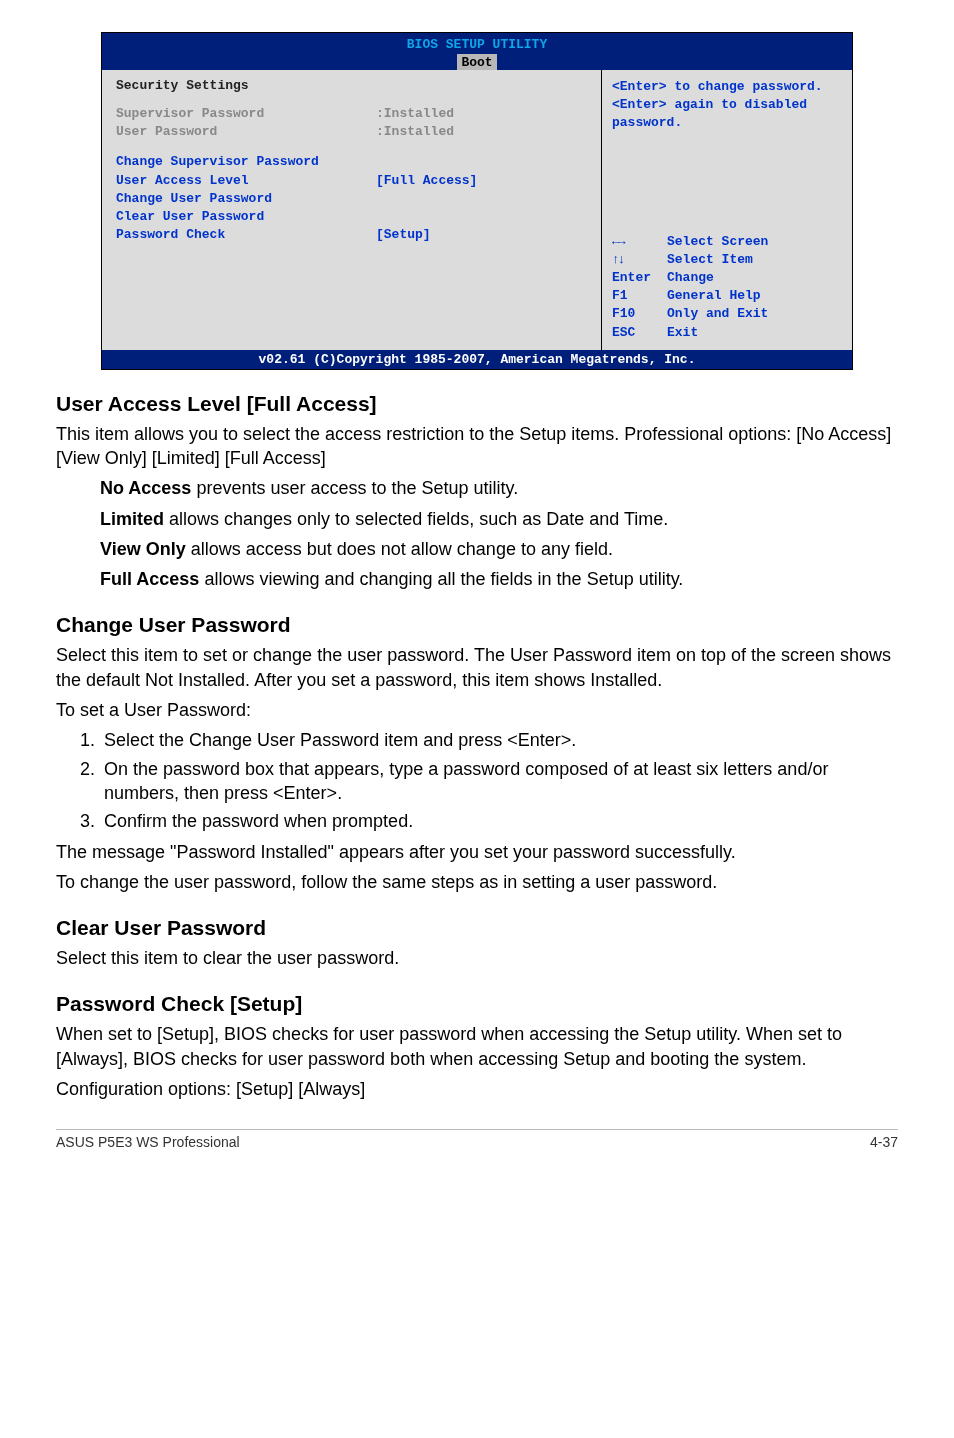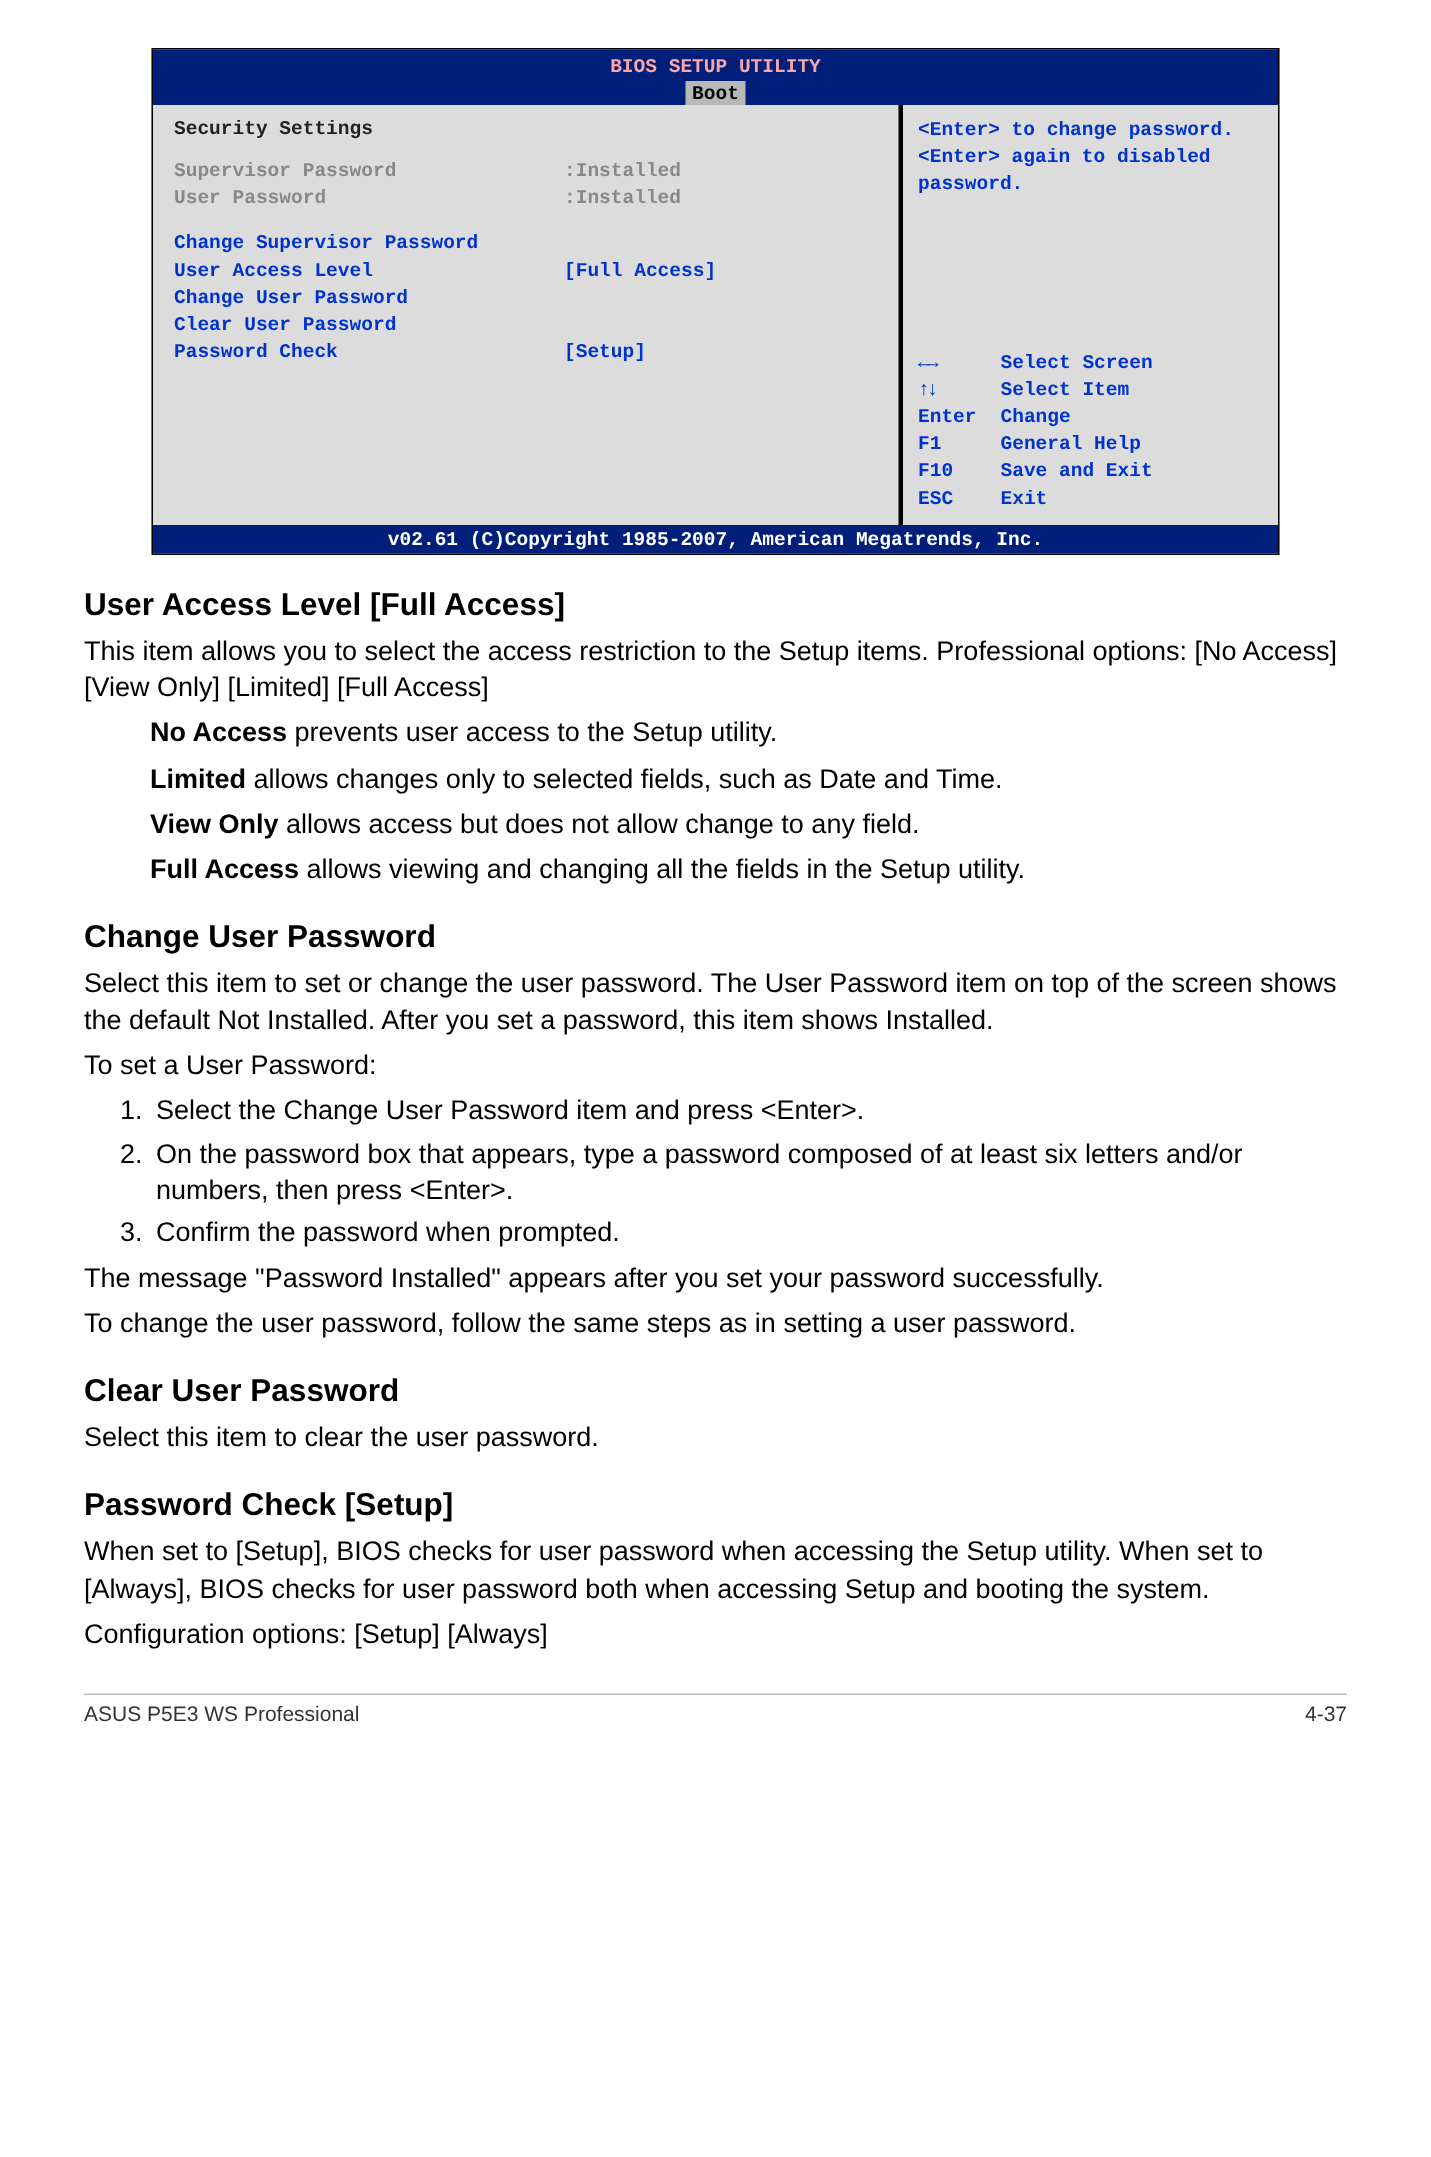--- a/index.html
+++ b/index.html
@@ -22,37 +22,37 @@
     font-size: 13px;
     background: #dcdcdc;
     width: 750px;
   }
   .bios-header {
     background: #001f7a;
     text-align: center;
     padding: 4px 0 0 0;
   }
   .bios-title {
-    color: #fca5a5;
+    color: #0ea5e9;
     display: block;
     padding-bottom: 2px;
   }
   .bios-tab {
     display: inline-block;
     background: #b8b8b8;
     color: #000;
     padding: 1px 4px 0 4px;
   }
   .bios-body {
     display: flex;
   }
   .bios-left {
     flex: 1;
     padding: 8px 14px;
-    border-right: 3px solid #000000;
+    border-right: 1px solid #000000;
   }
   .bios-right {
     width: 230px;
     padding: 8px 10px 8px 10px;
     color: #0033cc;
   }
   .bios-section-title {
     color: #222;
     margin-bottom: 12px;
     display: block;
@@ -178,21 +178,21 @@
           <div class="kh-row">
               <span class="kh-key">Enter</span>
               <span>Change</span>
             </div>
           <div class="kh-row">
               <span class="kh-key">F1</span>
               <span>General Help</span>
             </div>
           <div class="kh-row">
               <span class="kh-key">F10</span>
-              <span>Save and Exit</span>
+              <span>Only and Exit</span>
             </div>
           <div class="kh-row">
               <span class="kh-key">ESC</span>
               <span>Exit</span>
             </div>
         </div>
       </div>
     </div>
     <div class="bios-footer">v02.61 (C)Copyright 1985-2007, American Megatrends, Inc.</div>
   </div>

